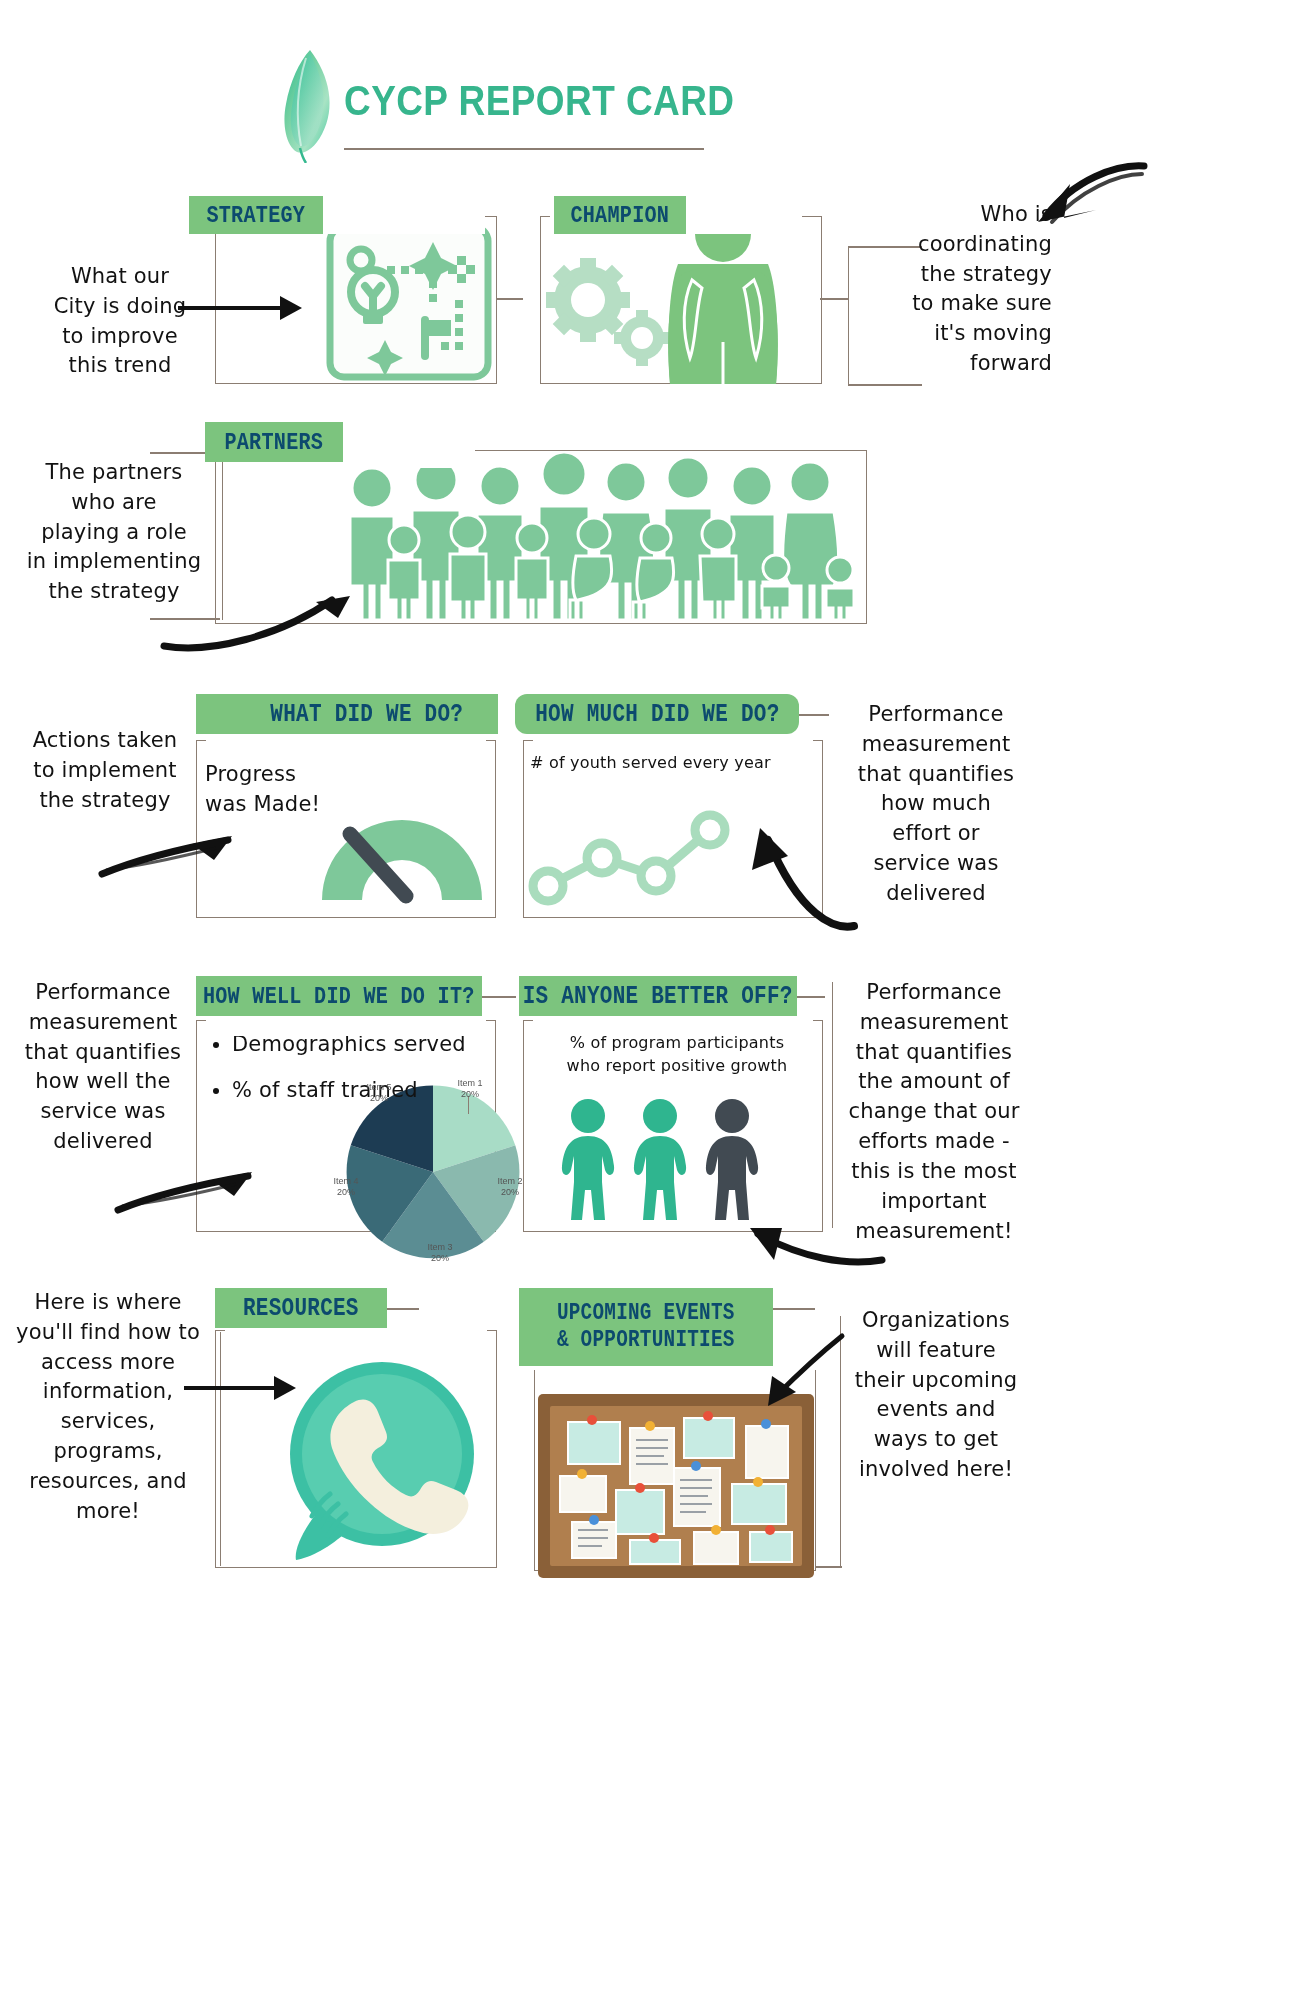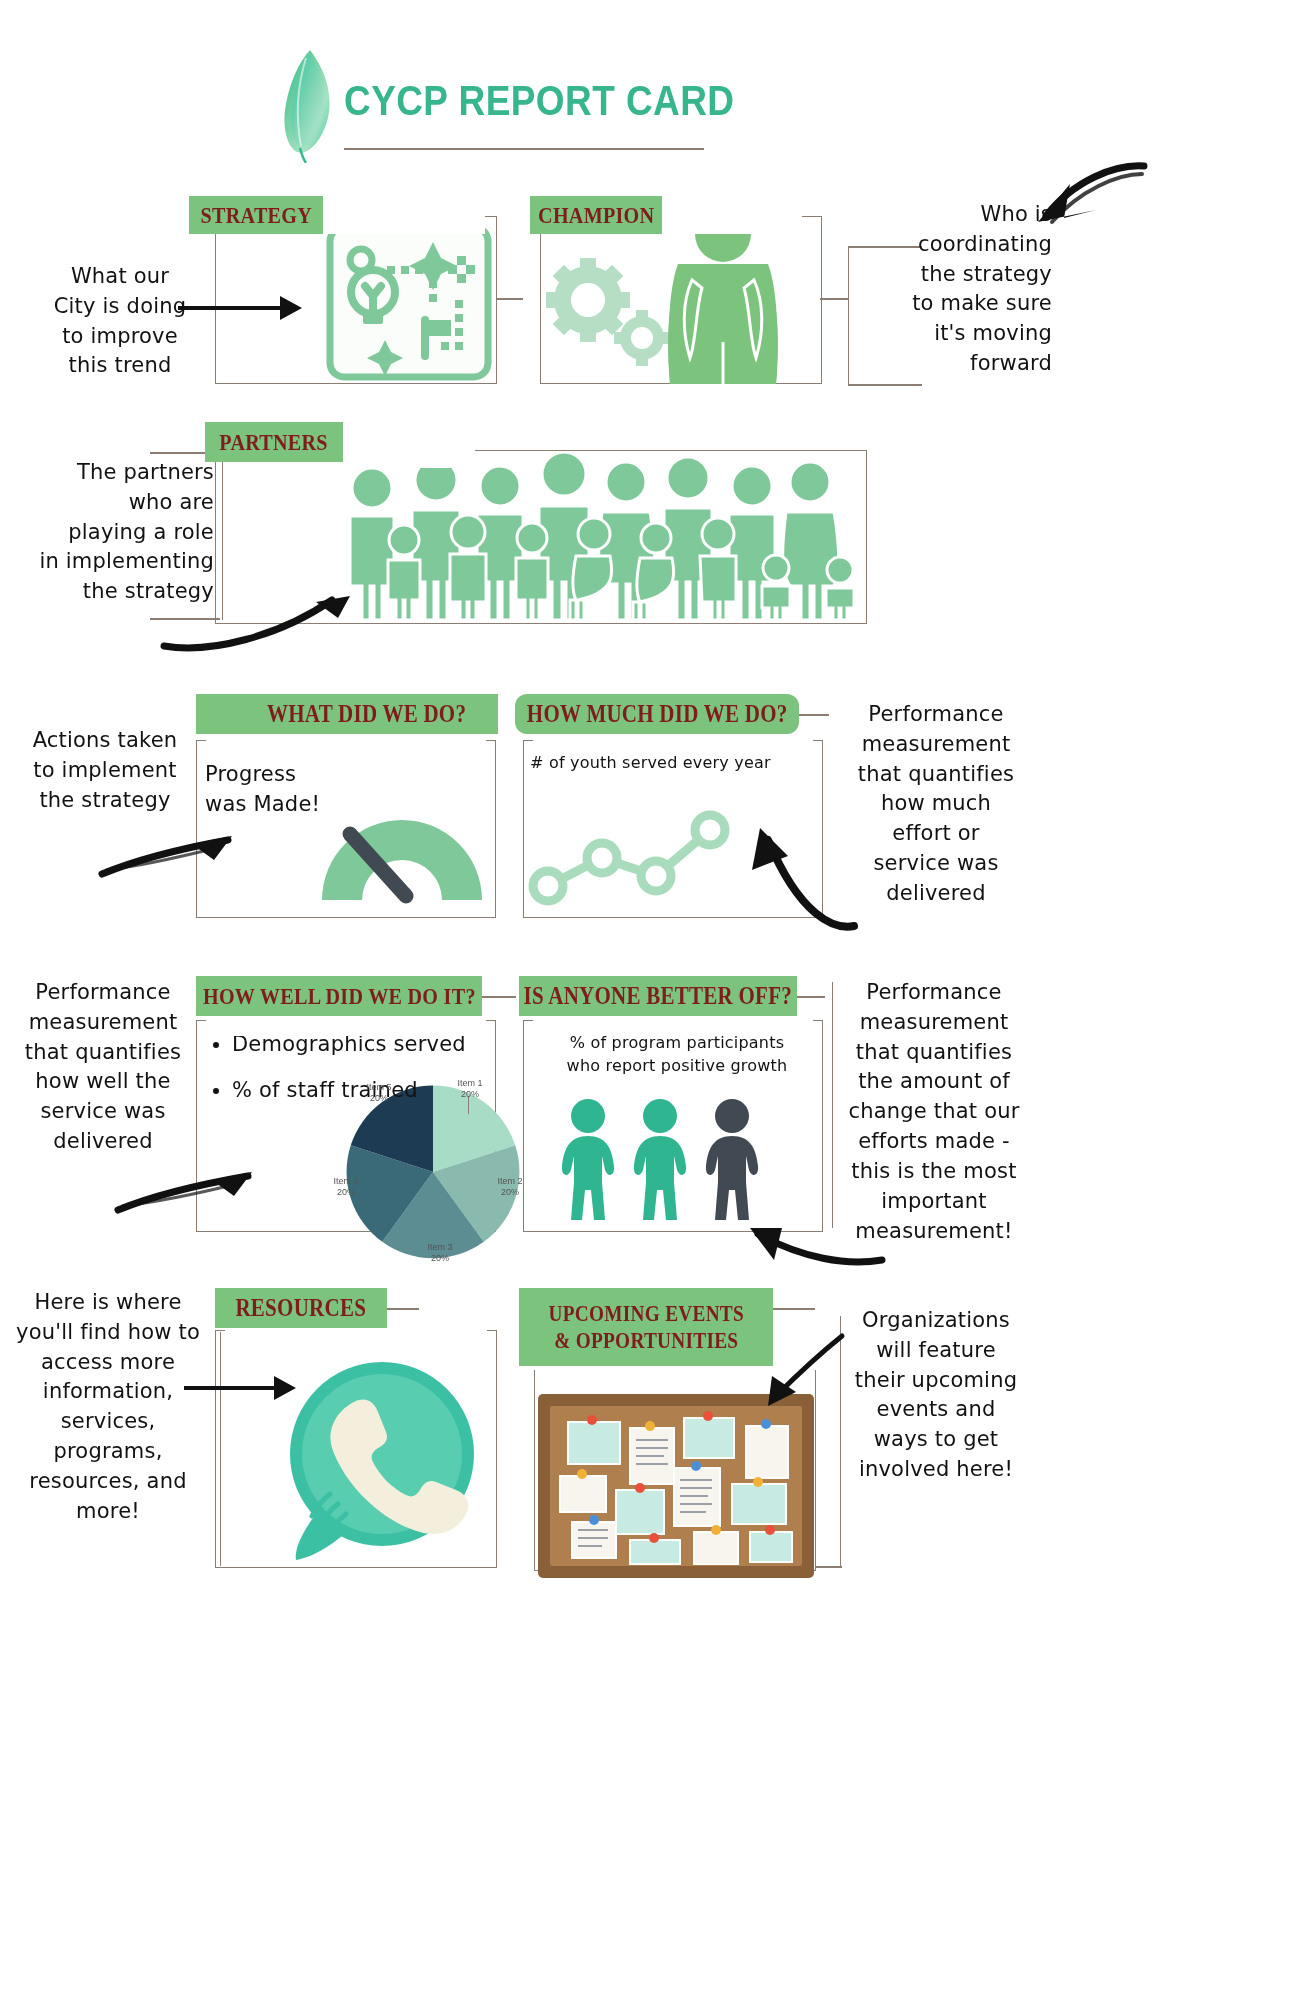--- a/index.html
+++ b/index.html
@@ -14,23 +14,23 @@
   #header{position:absolute;left:0;top:0;width:1294px;height:175px;}
   #leaf{position:absolute;left:280px;top:48px;width:58px;height:115px;}
   #title{position:absolute;left:344px;top:76px;
          font-family:"Liberation Sans Narrow","Liberation Sans",sans-serif;
          font-weight:700;font-size:43px;letter-spacing:.5px;color:#37b58d;
          transform:scaleX(.86);transform-origin:left center;white-space:nowrap;}
   #title-rule{position:absolute;left:344px;top:148px;width:360px;height:2px;
               background:#8b7d72;}
 
   
-  .badge{position:absolute;background:#7cc47e;color:#7f1d1d;display:flex;
+  .badge{position:absolute;background:#7cc47e;color:#0c4a6e;display:flex;
          align-items:center;justify-content:center;
-         font-family:Liberation Serif, serif;
+         font-family:Liberation Mono, monospace;
          font-weight:700;letter-spacing:.3px;z-index:6;text-align:center;}
   .badge span{transform:scaleX(.84);display:block;white-space:pre;}
   .frame{position:absolute;border:1.6px solid #8b7d72;background:transparent;z-index:1;}
   .art{position:absolute;z-index:3;}
   .capt{position:absolute;z-index:4;}
 
   
   .stub{position:absolute;background:#8b7d72;z-index:2;}
 
   .white-mask{position:absolute;background:#fff;z-index:5;}
@@ -116,21 +116,21 @@
 to improve
 this trend</div>
 
 <svg class="capt" style="left:176px;top:290px;width:132px;height:40px;" viewBox="0 0 132 40">
   <path d="M2 18 H108" stroke="#111" stroke-width="4" fill="none"></path>
   <path d="M104 6 L126 18 L104 30 Z" fill="#111"></path>
 </svg>
 
 <div class="frame" style="left:540px;top:216px;width:280px;height:166px;"></div>
 <div class="white-mask" style="left:550px;top:206px;width:252px;height:28px;"></div>
-<div class="badge" style="left:530px;top:196px;width:132px;height:38px;font-size:24px;align-items:center;">
+<div class="badge" style="left:554px;top:196px;width:132px;height:38px;font-size:24px;align-items:center;">
   <span>CHAMPION</span>
 </div>
 <div class="stub" style="left:820px;top:298px;width:28px;height:2px;"></div>
 
 <svg class="art" style="left:530px;top:192px;width:300px;height:192px;" viewBox="0 0 300 192">
   <g fill="#b6dec4">
     <circle cx="58" cy="108" r="34"></circle>
     <circle cx="58" cy="108" r="17" fill="#fff"></circle>
     <g>
       <rect x="50" y="66" width="16" height="16"></rect>
@@ -247,21 +247,21 @@
         <circle cx="436" cy="116" r="13"></circle>
         <path d="M422 134 h28 v22 h-7 v12 h-6 v-12 h-2 v12 h-6 v-12 h-7 z"></path>
       </g>
     <g>
         <circle cx="500" cy="118" r="13"></circle>
         <path d="M486 136 h28 v20 h-7 v12 h-6 v-12 h-2 v12 h-6 v-12 h-7 z"></path>
       </g>
   </g>
 </svg>
 
-<div class="capt hand" style="left:14px;top:458px;width:200px;text-align:right;white-space:pre-line;">The partners
+<div class="capt hand" style="left:14px;top:458px;width:200px;text-align:center;white-space:pre-line;">The partners
 who are
 playing a role
 in implementing
 the strategy</div>
 <div class="frame" style="left:206px;top:452px;width:16px;height:168px;border-left:none;border-top:none;border-bottom:none;"></div>
 <div class="stub" style="left:150px;top:452px;width:70px;height:2px;"></div>
 <div class="stub" style="left:150px;top:618px;width:70px;height:2px;"></div>
 <svg class="capt" style="left:160px;top:596px;width:200px;height:60px;" viewBox="0 0 200 60">
   <path d="M4 50 C50 58 120 40 172 4" stroke="#111" stroke-width="7" fill="none" stroke-linecap="round"></path>
   <path d="M190 0 L156 6 L178 22 Z" fill="#111"></path>

